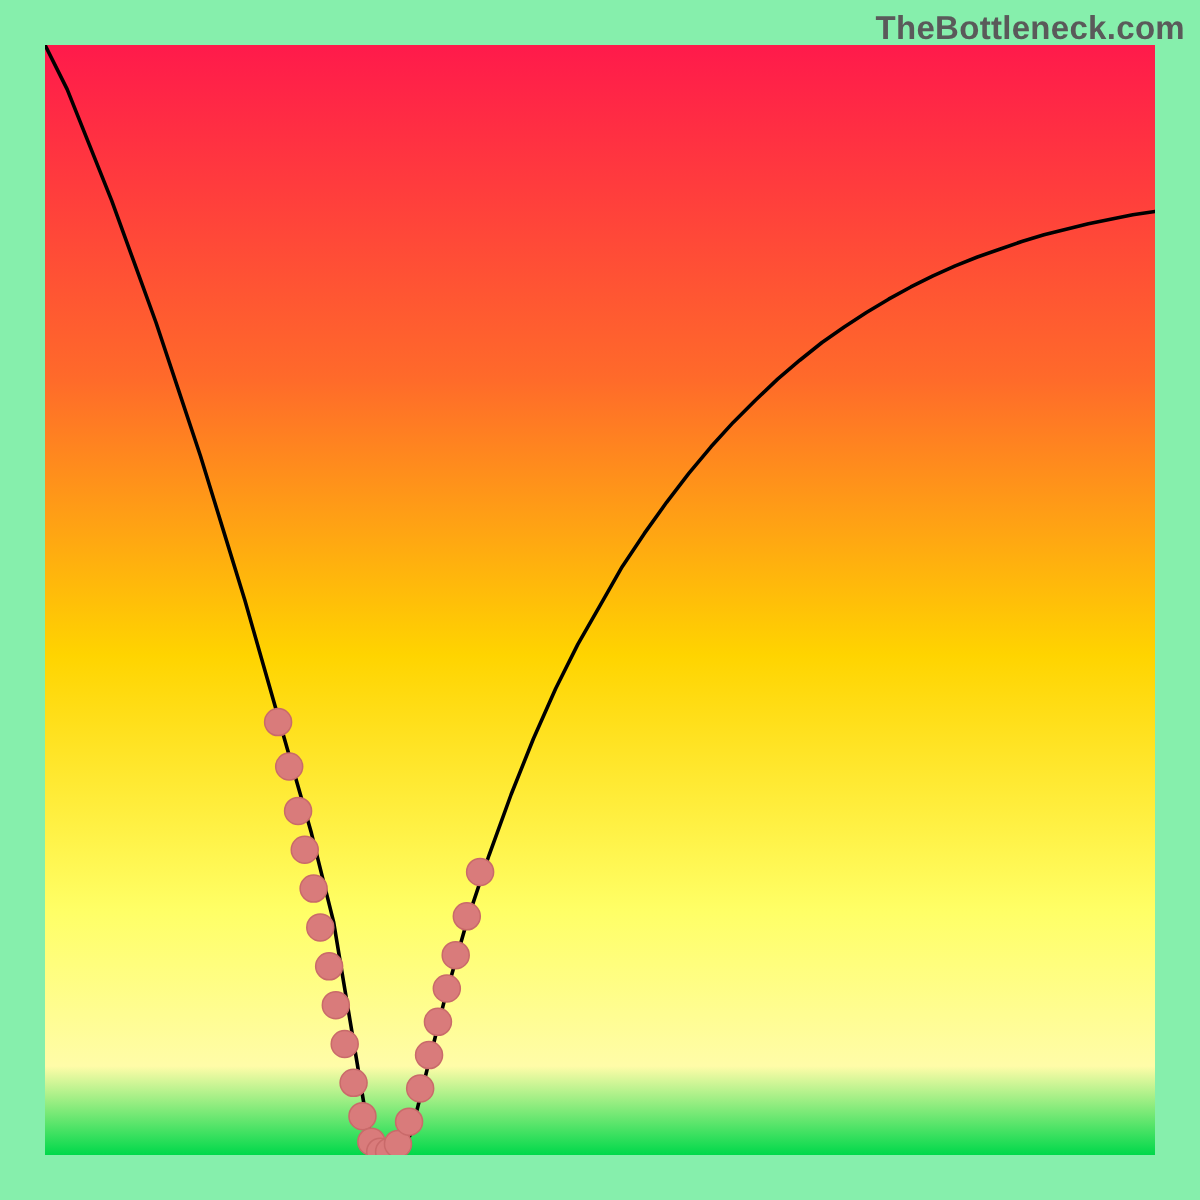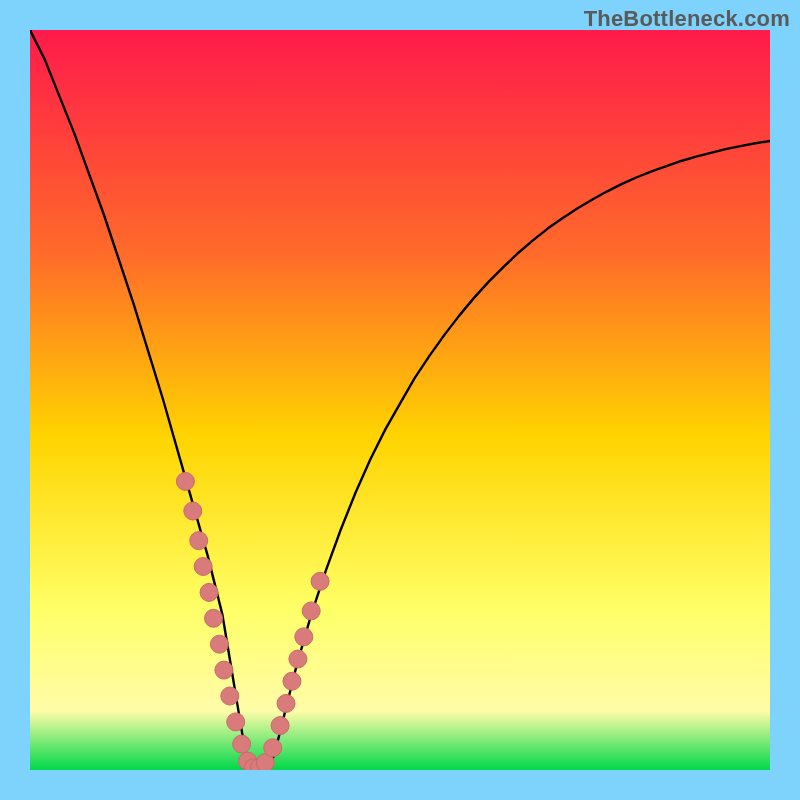--- a/index.html
+++ b/index.html
@@ -1,21 +1,21 @@
 <!DOCTYPE html>
 <html><head>
 <meta charset="utf-8">
 <style>
   * { margin: 0; padding: 0; box-sizing: border-box; }
   html, body { width: 800px; height: 800px; overflow: hidden; background: #000; }
   .frame {
     position: relative;
     width: 800px;
     height: 800px;
-    background: #7dd3fc;
+    background: #86efac;
   }
   .watermark {
     position: absolute;
     top: 6px;
     right: 10px;
     font-family: Arial, Helvetica, sans-serif;
     font-size: 22px;
     font-weight: 600;
     color: #5a5a5a;
     letter-spacing: 0.2px;

